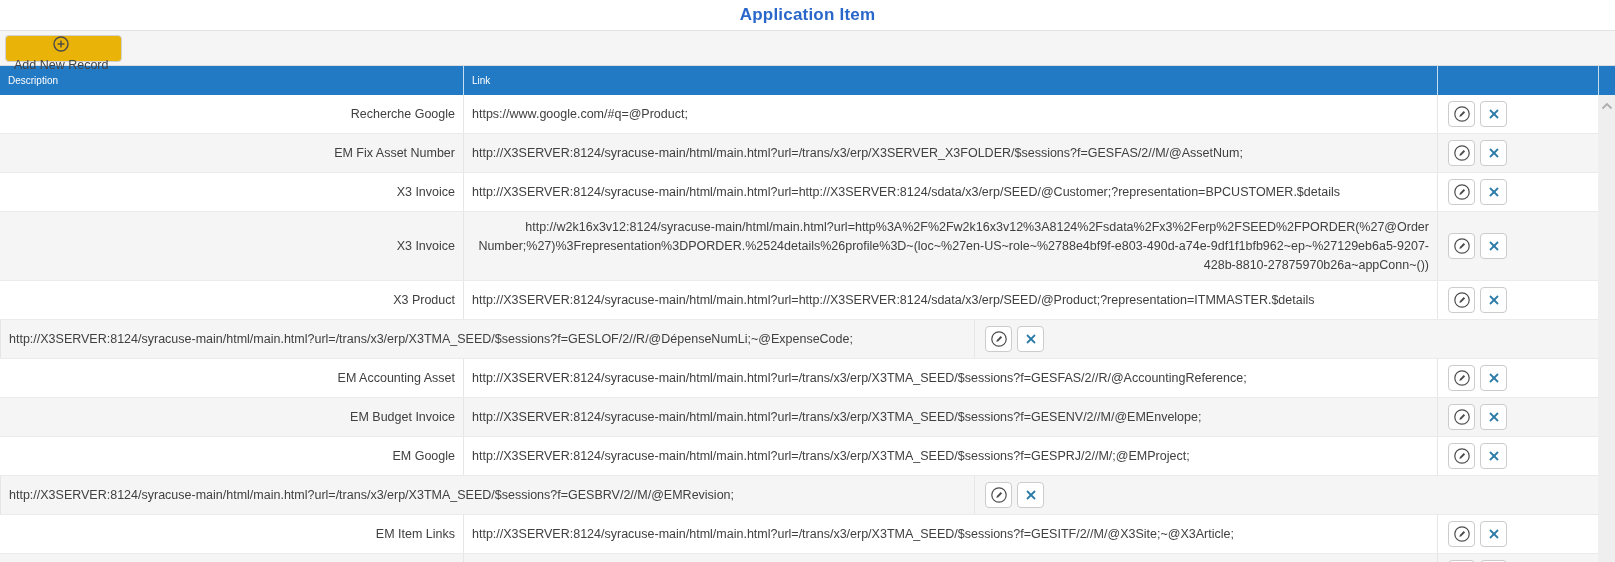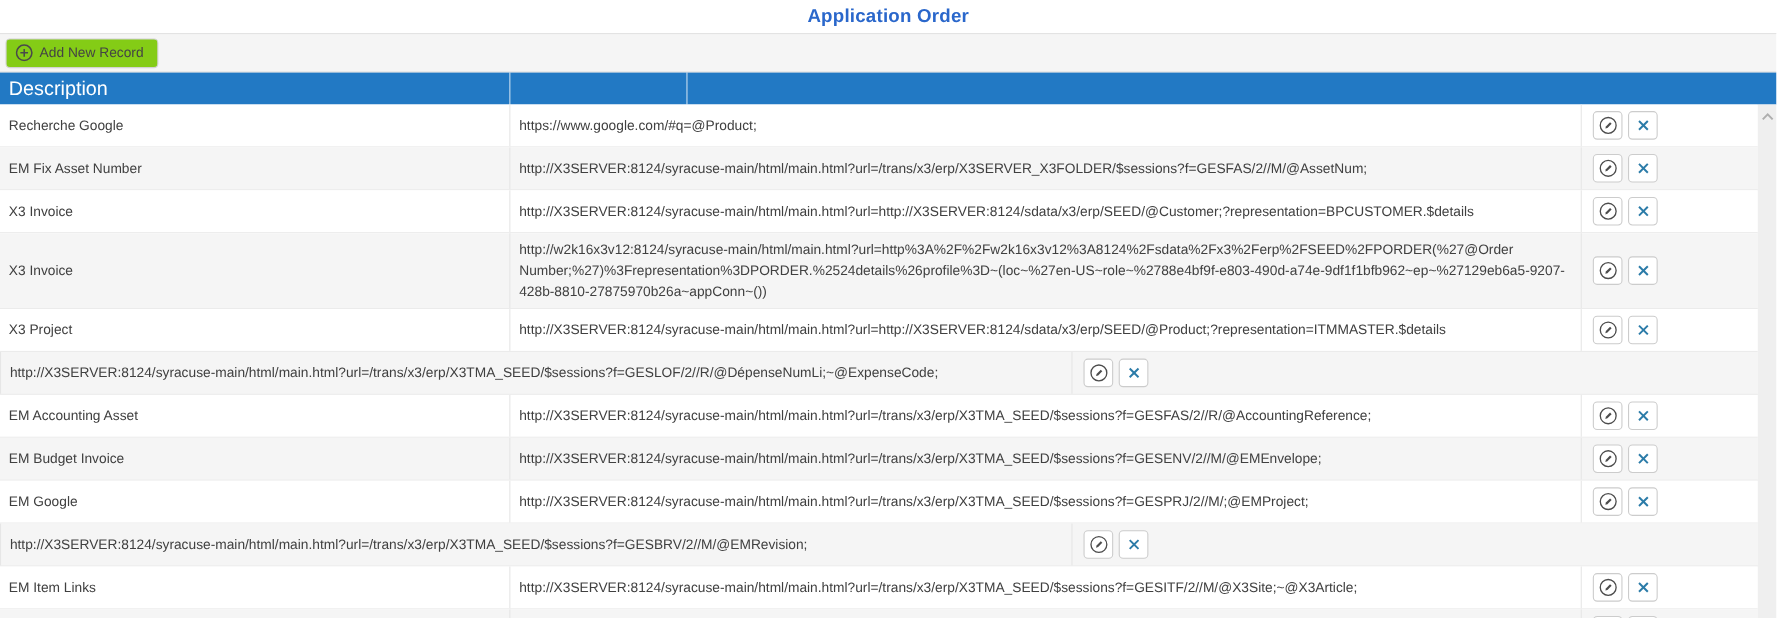--- a/index.html
+++ b/index.html
@@ -29,53 +29,54 @@
     border-top: 1px solid #e3e3e3;
     border-bottom: 1px solid #dcdcdc;
     display: flex;
     align-items: center;
     padding-left: 5px;
   }
   .add-btn {
     display: inline-flex;
     align-items: center;
     gap: 6px;
-    background: #84cc16;
+    background: #eab308;
     border: 1px solid #d2d2d2;
     border-radius: 4px;
     height: 27px;
     padding: 0 12px 0 8px;
     font-family: "Liberation Sans", sans-serif;
     font-size: 12.5px;
     color: #444444;
     cursor: pointer;
+    flex-direction: column;
   }
   .grid-header {
     height: 29px;
     background: #2279c4;
     display: flex;
     align-items: center;
     color: #ffffff;
-    font-size: 18px;
+    font-size: 10px;
   }
   .grid-header .hcell { height: 100%; display: flex; align-items: center; padding-left: 8px; }
   .h-desc { width: 463px; }
   .h-link { width: 974px; border-left: 1px solid rgba(255,255,255,0.75); }
   .h-actions { width: 161px; border-left: 1px solid rgba(255,255,255,0.75); }
   .h-scroll-cap { width: 17px; border-left: 1px solid rgba(255,255,255,0.75); }
   .grid-body { position: relative; width: 1598px; }
   .row {
     display: flex;
     align-items: center;
     min-height: 36px;
     border-bottom: 1px solid #ebebeb;
     background: #ffffff;
   }
   .row:nth-child(even) { background: #f5f5f5; }
-  .cell { font-size: 12.5px; color: #404040; padding: 6px 8px; line-height: 1.5; }
+  .cell { font-size: 12.5px; color: #404040; padding: 6px 8px; line-height: 1.5; text-align: right; }
   .cell.desc { width: 463px; }
   .cell.link {
     width: 974px;
     border-left: 1px solid #e6e6e6;
     align-self: stretch;
     display: flex;
     align-items: center;
     word-break: break-word;
     overflow-wrap: anywhere;
   }
@@ -117,38 +118,39 @@
     background: transparent;
     border: none;
     cursor: pointer;
     padding: 0;
   }
 </style>
 </head>
 <body>
 
 <div class="title-bar">
-  <span class="page-title">Application Order</span>
+  <span class="page-title">Application Item</span>
 </div>
 
 <div class="toolbar">
   <button class="add-btn">
     <span style="display:inline-flex;">
       <svg width="16" height="16" viewBox="0 0 16 16">
         <circle cx="8" cy="8" r="7" fill="none" stroke="#4a4a4a" stroke-width="1.4"></circle>
         <line x1="8" y1="4.5" x2="8" y2="11.5" stroke="#4a4a4a" stroke-width="1.4"></line>
         <line x1="4.5" y1="8" x2="11.5" y2="8" stroke="#4a4a4a" stroke-width="1.4"></line>
       </svg>
     </span>
     <span>Add New Record</span>
   </button>
 </div>
 
 <div class="grid-header">
   <div class="hcell h-desc">Description</div>
+  <div class="hcell h-link">Link</div>
   <div class="hcell h-actions"></div>
   <div class="hcell h-scroll-cap"></div>
 </div>
 
 <div class="grid-body" id="grid-body">
   <div class="row">
     <div class="cell desc">Recherche Google</div>
     <div class="cell link">https://www.google.com/#q=@Product;</div>
     <div class="cell actions">
       <button class="icon-btn" title="Edit">
@@ -233,21 +235,21 @@
           <svg width="14" height="14" viewBox="0 0 14 14">
             <line x1="3" y1="3" x2="11" y2="11" stroke="#2b7ba8" stroke-width="1.8"></line>
             <line x1="11" y1="3" x2="3" y2="11" stroke="#2b7ba8" stroke-width="1.8"></line>
           </svg>
         </span>
       </button>
     </div>
   </div>
 
   <div class="row">
-    <div class="cell desc">X3 Project</div>
+    <div class="cell desc">X3 Product</div>
     <div class="cell link">http://X3SERVER:8124/syracuse-main/html/main.html?url=http://X3SERVER:8124/sdata/x3/erp/SEED/@Product;?representation=ITMMASTER.$details</div>
     <div class="cell actions">
       <button class="icon-btn" title="Edit">
         <span style="display:inline-flex;">
           <svg width="18" height="18" viewBox="0 0 18 18">
             <circle cx="9" cy="9" r="7.2" fill="none" stroke="#4c4c4c" stroke-width="1.2"></circle>
             <path d="M6.4 11.9 L6.9 9.9 L10.7 6.1 L12.1 7.5 L8.3 11.3 Z" fill="#4c4c4c"></path>
           </svg>
         </span>
       </button>

